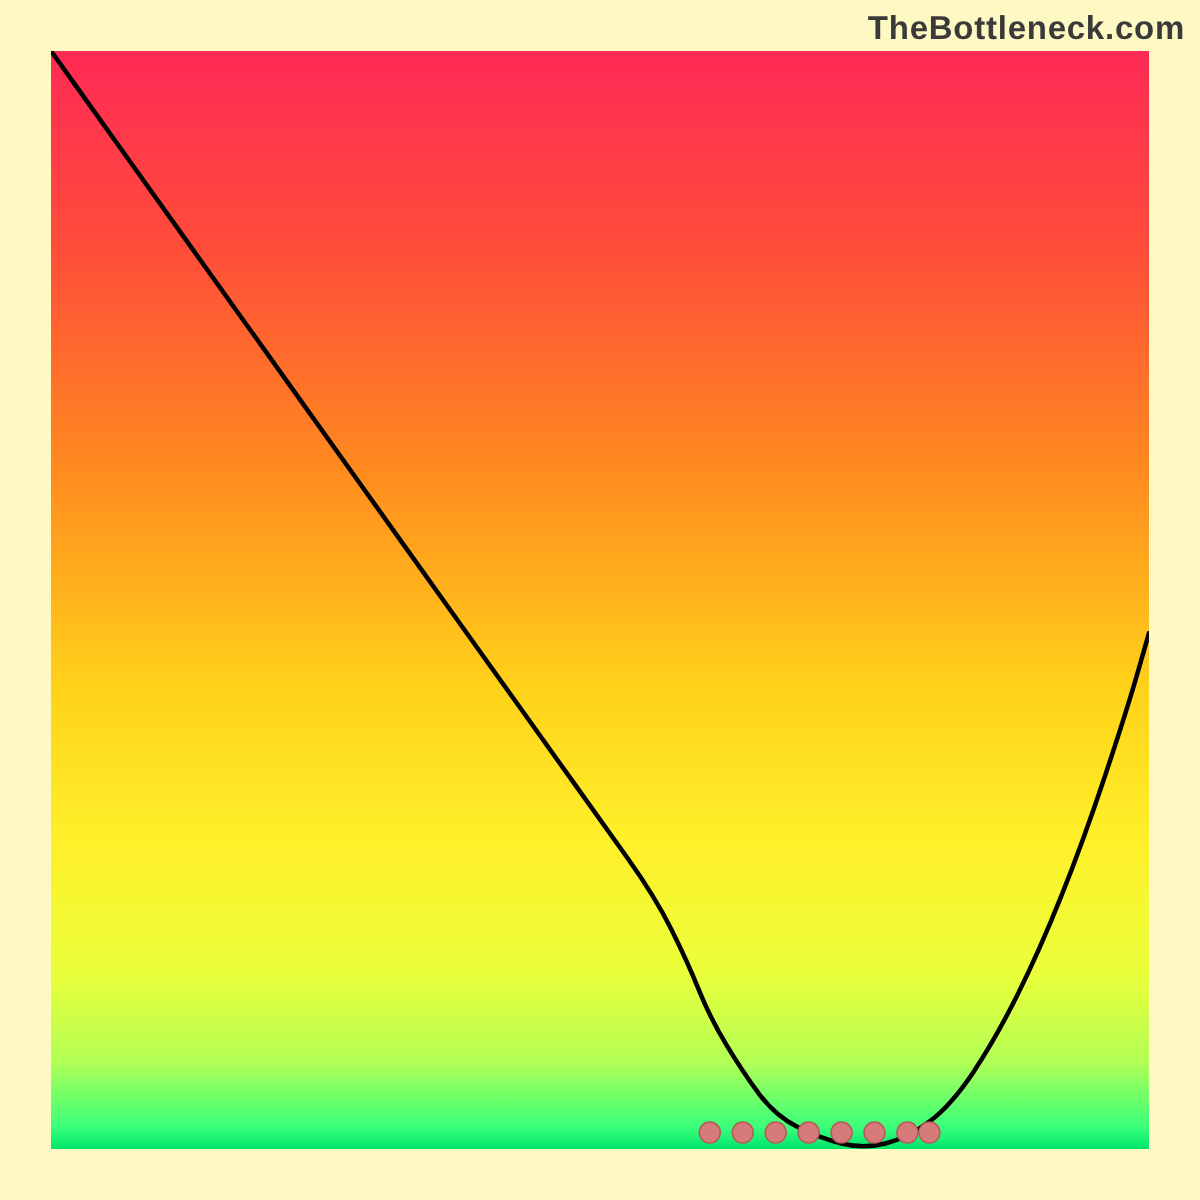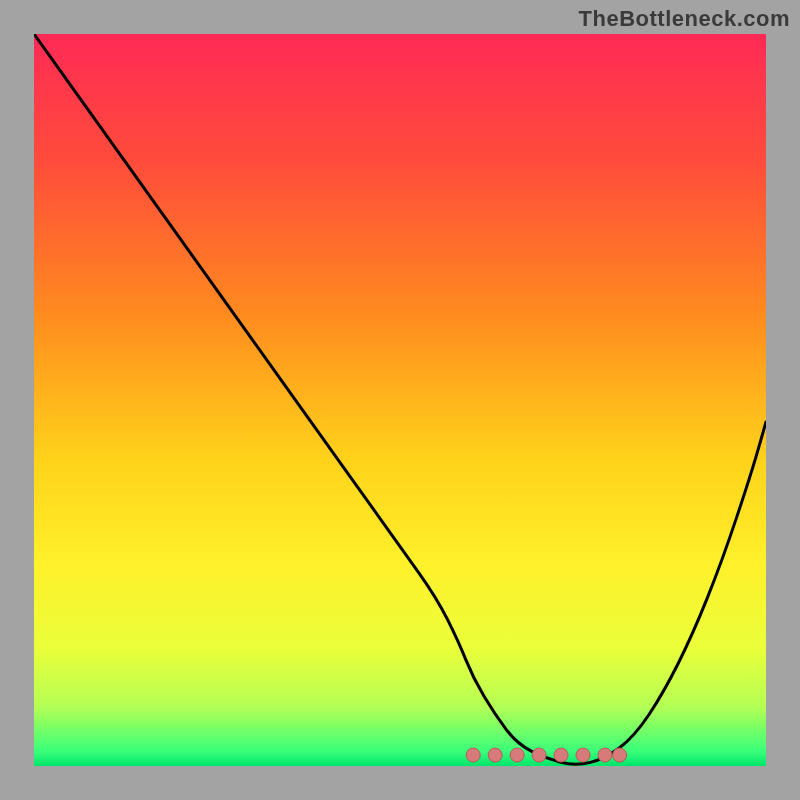--- a/index.html
+++ b/index.html
@@ -8,21 +8,21 @@
     width: 800px;
     height: 800px;
     background: #000;
     font-family: Arial, Helvetica, sans-serif;
     overflow: hidden;
   }
   .frame {
     position: relative;
     width: 800px;
     height: 800px;
-    background: #a3a3a3;
+    background: #fef9c3;
   }
   .watermark {
     position: absolute;
     top: 6px;
     right: 10px;
     color: #3a3a3a;
     font-size: 22px;
     font-weight: 600;
     letter-spacing: 0.5px;
     user-select: none;

